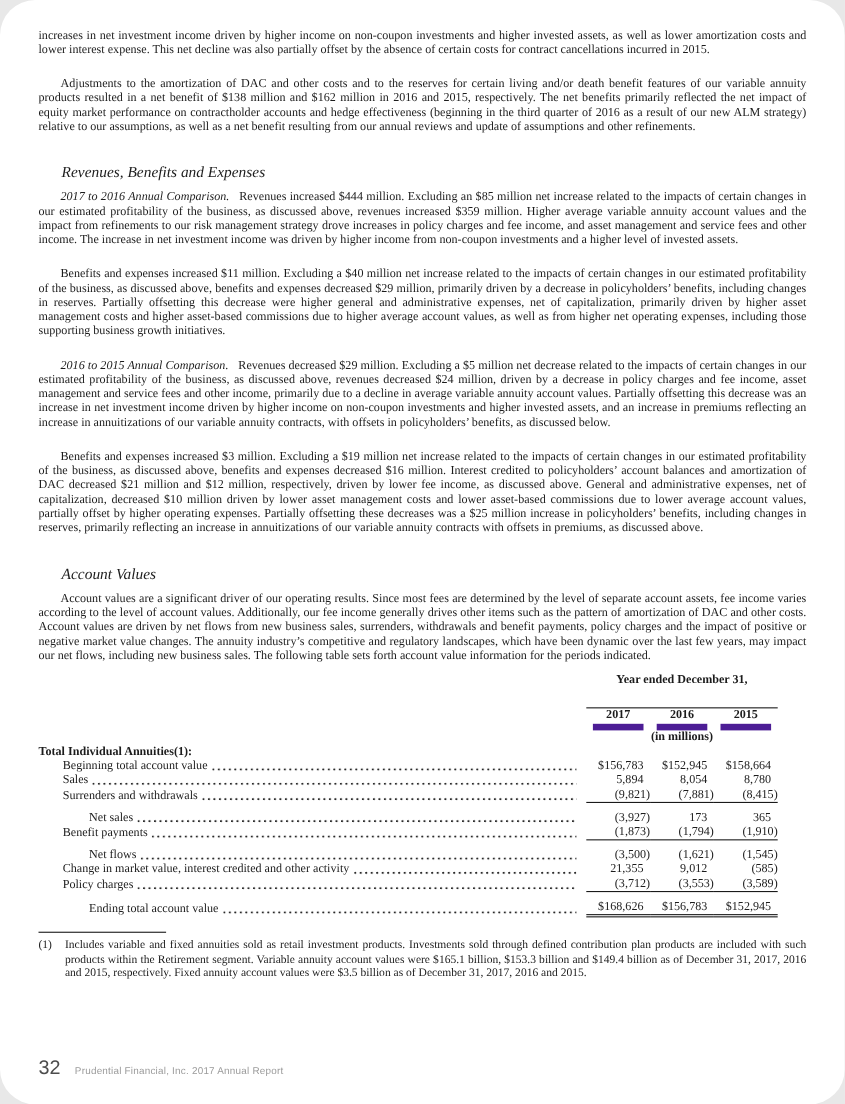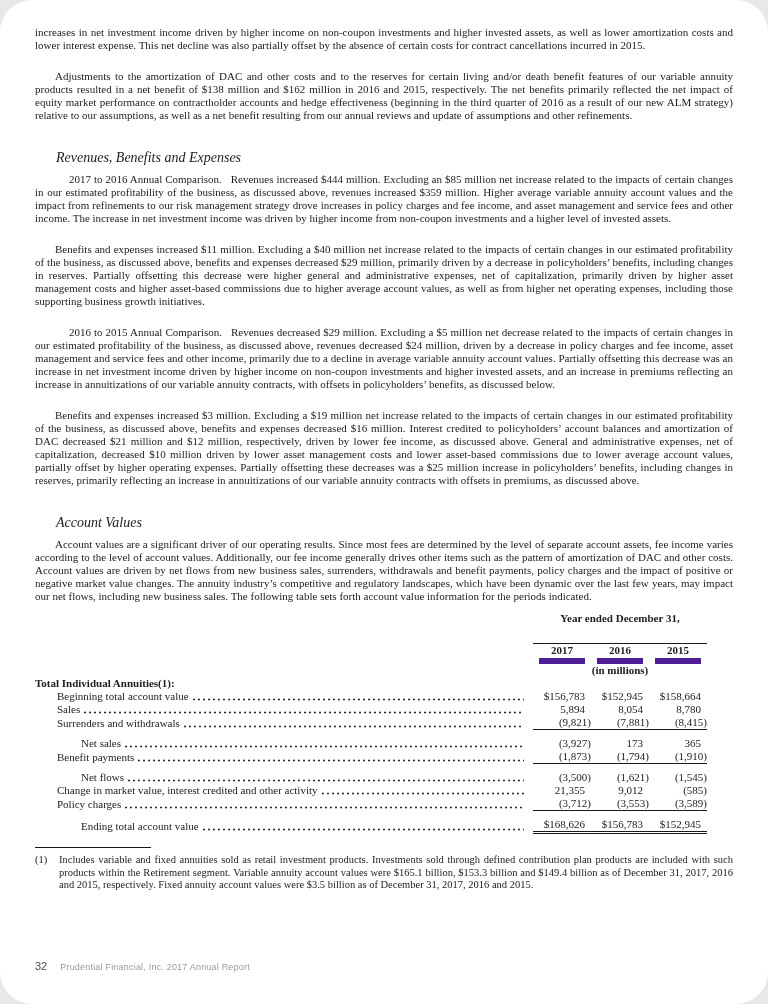--- a/index.html
+++ b/index.html
@@ -9,21 +9,21 @@
     font-family: "Liberation Serif", serif; color: #1c1c1c; overflow: hidden;
     margin: 0 auto;
     border-radius: 32px;
   }
   .content { position: absolute; left: 35px; top: 26px; width: 698px; }
   p.body {
     font-size: 11px; line-height: 13px; text-align: justify;
     margin-top: 18px; text-indent: 20px;
   }
   p.body.first { margin-top: 0; text-indent: 0; }
-  .lead { margin-right: 9px; margin-left: 14px; }
+  .lead { font-style: italic; margin-right: 9px; }
   h2.sec {
     font-style: italic; font-weight: normal; font-size: 14px; line-height: 13px;
     margin: 29px 0 0 21px;
   }
   h2.sec + p.body { margin-top: 9px; }
 
   
   .tablewrap { margin-top: 9px; }
   table.acct { border-collapse: collapse; width: 672px; font-size: 11px; table-layout: fixed; }
   table.acct col.c-label { width: auto; }
@@ -62,21 +62,21 @@
     font-size: 10.5px; line-height: 12.5px; text-align: justify;
     padding-left: 24px; position: relative;
   }
   .fn-marker { position: absolute; left: 0; top: 0; }
 
   
   .footer {
     position: absolute; left: 35px; top: 960px; width: 698px;
     font-family: "Liberation Sans", sans-serif; display: flex; align-items: baseline;
   }
-  .pgnum { font-size: 11px; color: #4d4d4d; }
+  .pgnum { font-size: 18px; color: #4d4d4d; }
   .foottitle { font-size: 9px; color: #9b9b9b; margin-left: 13px; letter-spacing: 0.2px; }
 </style>
 </head>
 <body>
 
 <div class="page">
   <div class="content">
 
     <p class="body first">increases in net investment income driven by higher income on non-coupon investments and higher invested assets, as well as lower amortization costs and lower interest expense. This net decline was also partially offset by the absence of certain costs for contract cancellations incurred in 2015.</p>
 

